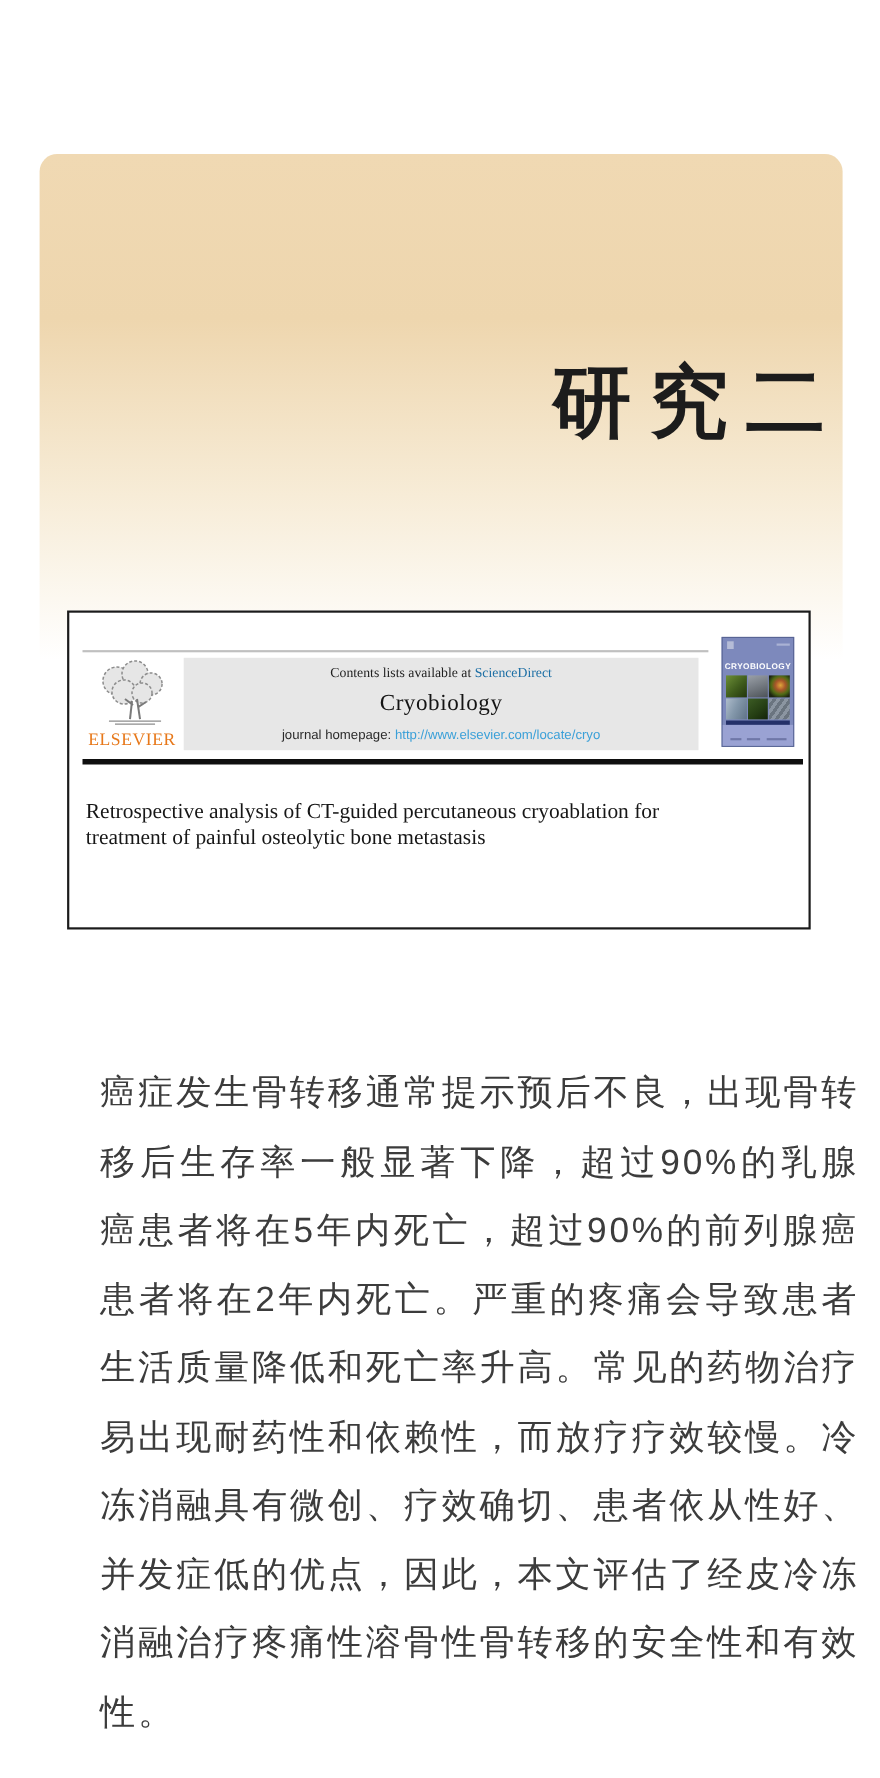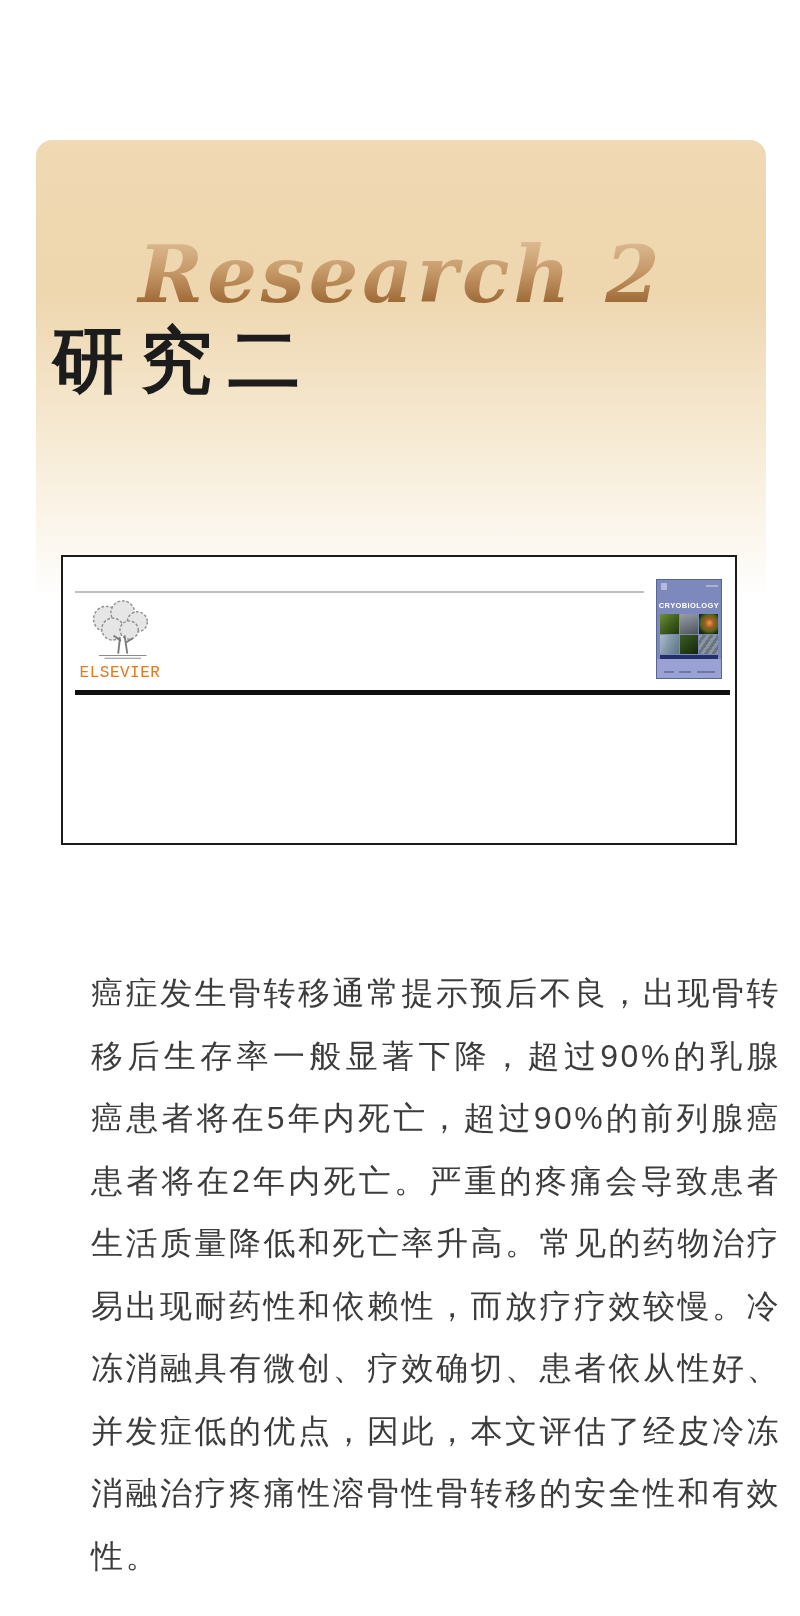--- a/index.html
+++ b/index.html
@@ -19,35 +19,35 @@
     font-size:78px;letter-spacing:4px;color:#b07c44;
   }
   @supports ((-webkit-background-clip:text) or (background-clip:text)){
     .hero-script{
       background:linear-gradient(180deg,#e0c09a 0%,#c69969 45%,#8f5a24 100%);
       -webkit-background-clip:text;background-clip:text;
       -webkit-text-fill-color:transparent;color:transparent;
     }
   }
   .hero-cn{
-    position:absolute;left:0;right:0;top:190px;text-align:left;line-height:1;
-    font-family:Liberation Mono, monospace;font-weight:700;
+    position:absolute;left:0;right:0;top:190px;text-align:right;line-height:1;
+    font-family:Liberation Serif, serif;font-weight:700;
     font-size:72px;color:#1c1c1c;letter-spacing:16px;text-indent:16px;
   }
   
   .journal-card{
     position:absolute;left:61px;top:555px;width:676px;height:290px;
     background:#ffffff;border:2px solid #1b1b1b;box-sizing:border-box;
   }
   .journal-card *{box-sizing:border-box;}
   .top-rule{position:absolute;left:12px;top:34px;width:569px;height:2px;background:#c0c0c0;}
   .elsevier{position:absolute;left:10px;top:42px;width:94px;text-align:center;}
   .elsevier svg{display:block;margin:0 auto;}
   .elsevier-label{
-    font-family:Liberation Mono, monospace;font-size:16px;color:#e7781a;
+    font-family:Liberation Serif, serif;font-size:16px;color:#e7781a;
     letter-spacing:0.5px;margin-top:3px;font-weight:500;
   }
   .masthead{
     position:absolute;left:104px;top:41px;width:468px;height:84px;
     background:#e7e7e7;text-align:center;
   }
   .contents-line{padding-top:6px;font-family:"Liberation Serif",serif;font-size:12.5px;color:#1f1f1f;}
   .sciencedirect-link{color:#1d6fa5;}
   .journal-name{
     font-family:"Liberation Serif",serif;font-size:21px;color:#141414;
@@ -99,21 +99,20 @@
     font-size:32px;line-height:62.5px;letter-spacing:2.5px;color:#3c3c3c;
     text-align:justify;text-justify:inter-character;
     font-family:"Liberation Sans",sans-serif;
     margin-left:36px;
   }
 </style>
 </head>
 <body>
 
 <section class="hero-card">
-  <div class="hero-script">Research 2</div>
   <div class="hero-cn">研究二</div>
 </section>
 
 <section class="journal-card">
   <div class="top-rule"></div>
 
   <div class="elsevier">
     <span>
       <svg width="82" height="62" viewBox="0 0 90 68">
         <g fill="#e6e6e6" stroke="#8c8c8c" stroke-width="1.5" stroke-dasharray="3 2">
@@ -131,20 +130,29 @@
         </g>
         <g stroke="#8c8c8c" stroke-width="1.2" fill="none">
           <path d="M22 62 H74"></path>
           <path d="M28 65 H68"></path>
         </g>
       </svg>
     </span>
     <div class="elsevier-label">ELSEVIER</div>
   </div>
 
+  <div class="masthead">
+    <div class="contents-line">
+      <span>Contents lists available at </span><span class="sciencedirect-link">ScienceDirect</span>
+    </div>
+    <div class="journal-name">Cryobiology</div>
+    <div class="homepage-line">
+      <span>journal homepage: </span><span class="homepage-link">http://www.elsevier.com/locate/cryo</span>
+    </div>
+  </div>
 
   <div class="cover">
     <div class="cover-logo-mark"></div>
     <div class="cover-issue-mark"></div>
     <div class="cover-title">CRYOBIOLOGY</div>
     <div class="cover-grid">
       <div class="thumb t1"></div>
       <div class="thumb t2"></div>
       <div class="thumb t3"></div>
       <div class="thumb t4"></div>
@@ -154,18 +162,19 @@
     <div class="cover-band"></div>
     <div class="cover-bottom">
       <div class="fineprint fp1"></div>
       <div class="fineprint fp2"></div>
       <div class="fineprint fp3"></div>
     </div>
   </div>
 
   <div class="article-divider"></div>
 
+  <div class="article-title">Retrospective analysis of CT-guided percutaneous cryoablation for treatment of painful osteolytic bone metastasis</div>
 
 </section>
 
 <section class="abstract">
   <p style="margin:0">癌症发生骨转移通常提示预后不良，出现骨转移后生存率一般显著下降，超过90%的乳腺癌患者将在5年内死亡，超过90%的前列腺癌患者将在2年内死亡。严重的疼痛会导致患者生活质量降低和死亡率升高。常见的药物治疗易出现耐药性和依赖性，而放疗疗效较慢。冷冻消融具有微创、疗效确切、患者依从性好、并发症低的优点，因此，本文评估了经皮冷冻消融治疗疼痛性溶骨性骨转移的安全性和有效性。</p>
 </section>
 
 </body></html>

